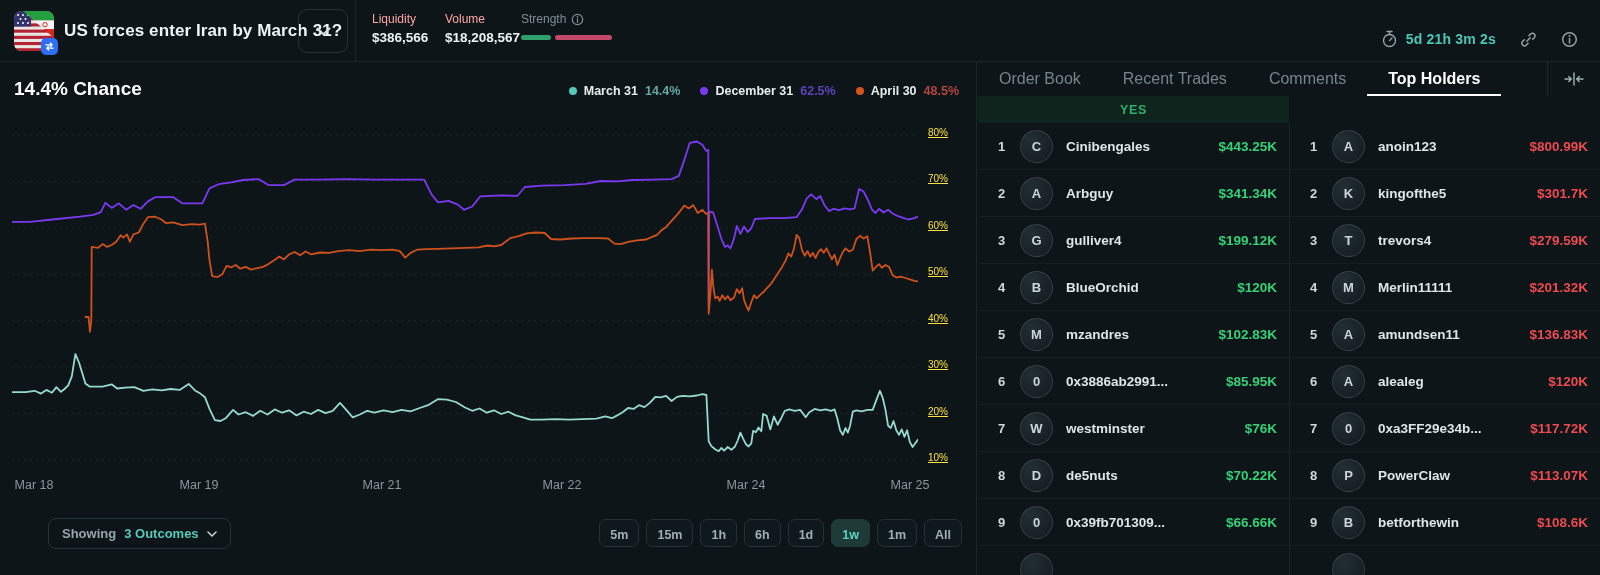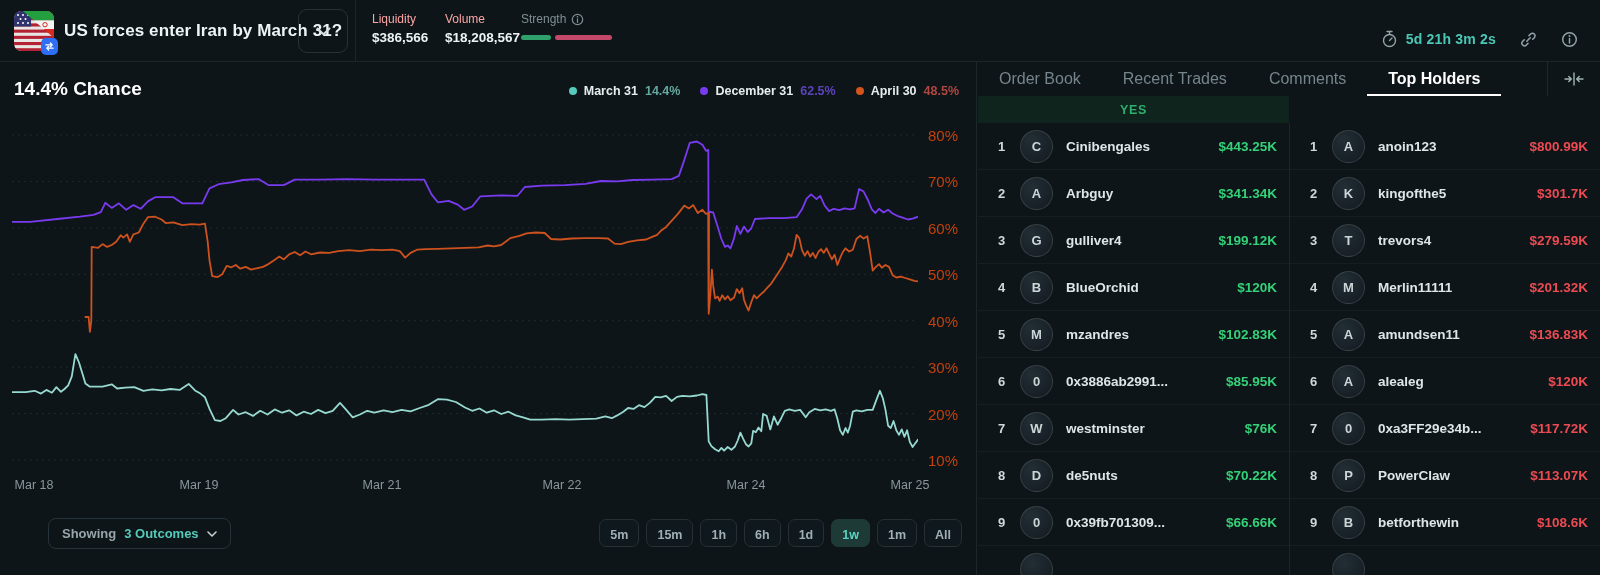--- a/index.html
+++ b/index.html
@@ -32,21 +32,21 @@
   
   .chart-panel { position:absolute; top:62px; left:0; width:977px; height:513px; border-right:1px solid #1c272c; }
   .chance-heading { position:absolute; left:14px; top:16px; font-size:19px; font-weight:700; color:#ffffff; }
   .legend { position:absolute; right:17px; top:22px; display:flex; gap:20px; align-items:center; }
   .legend-item { display:flex; align-items:center; gap:7px; font-size:12.5px; }
   .legend-dot { width:8px; height:8px; border-radius:50%; }
   .legend-name { color:#e6edee; font-weight:600; }
   .legend-val { font-weight:600; }
   svg.price-chart { position:absolute; left:12px; top:48px; }
   .gridline { stroke:rgba(150,170,180,.14); stroke-width:1; stroke-dasharray:2 4; }
-  .ytick { position:absolute; left:928px; font-size:15px; color:#c2410c; }
+  .ytick { position:absolute; left:928px; font-size:10px; color:#fde047;text-decoration:underline; }
   .xtick { position:absolute; top:416px; font-size:12.5px; color:#8a979c; transform:translateX(-50%); white-space:nowrap; }
 
   .showing-box { position:absolute; left:48px; top:456px; height:31px; border:1px solid #27333a; border-radius:8px; display:flex; align-items:center; gap:8px; padding:0 13px; cursor:pointer; background:transparent; }
   .showing-lbl { font-size:13px; font-weight:600; color:#97a6ab; }
   .showing-val { font-size:13px; font-weight:600; color:#56c9b9; }
   .ranges { position:absolute; right:14px; top:457px; display:flex; gap:7px; }
   .range-btn { min-width:34px; height:28px; padding:8px 10px; border:1px solid #262f34; border-radius:7px; background:#0f181d; color:#9fb0b5; font-size:12.5px; font-weight:600; cursor:pointer; font-family:inherit; }
   .range-btn.active { background:#1e3a37; border-color:#1e3a37; color:#5ed3c3; }
 
   

